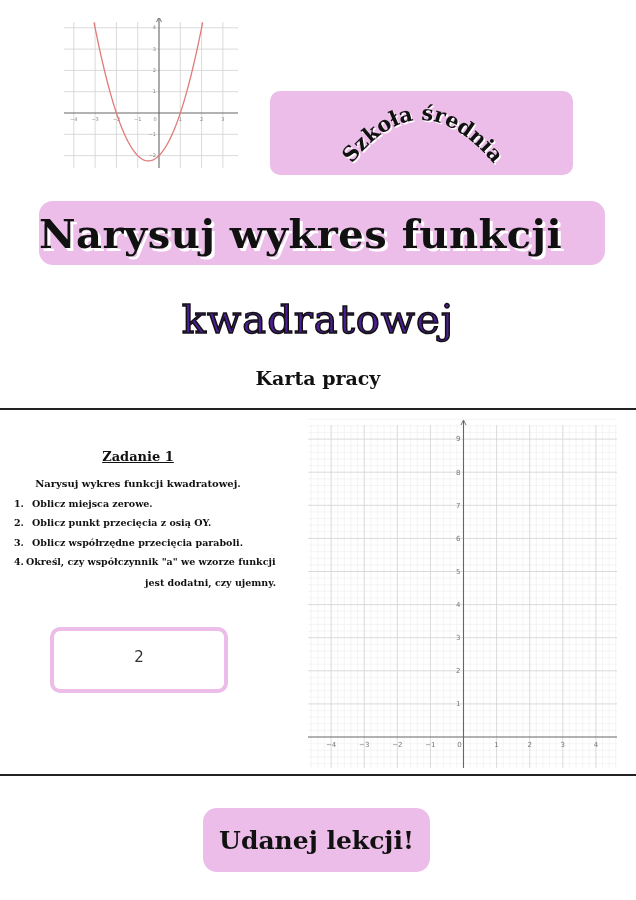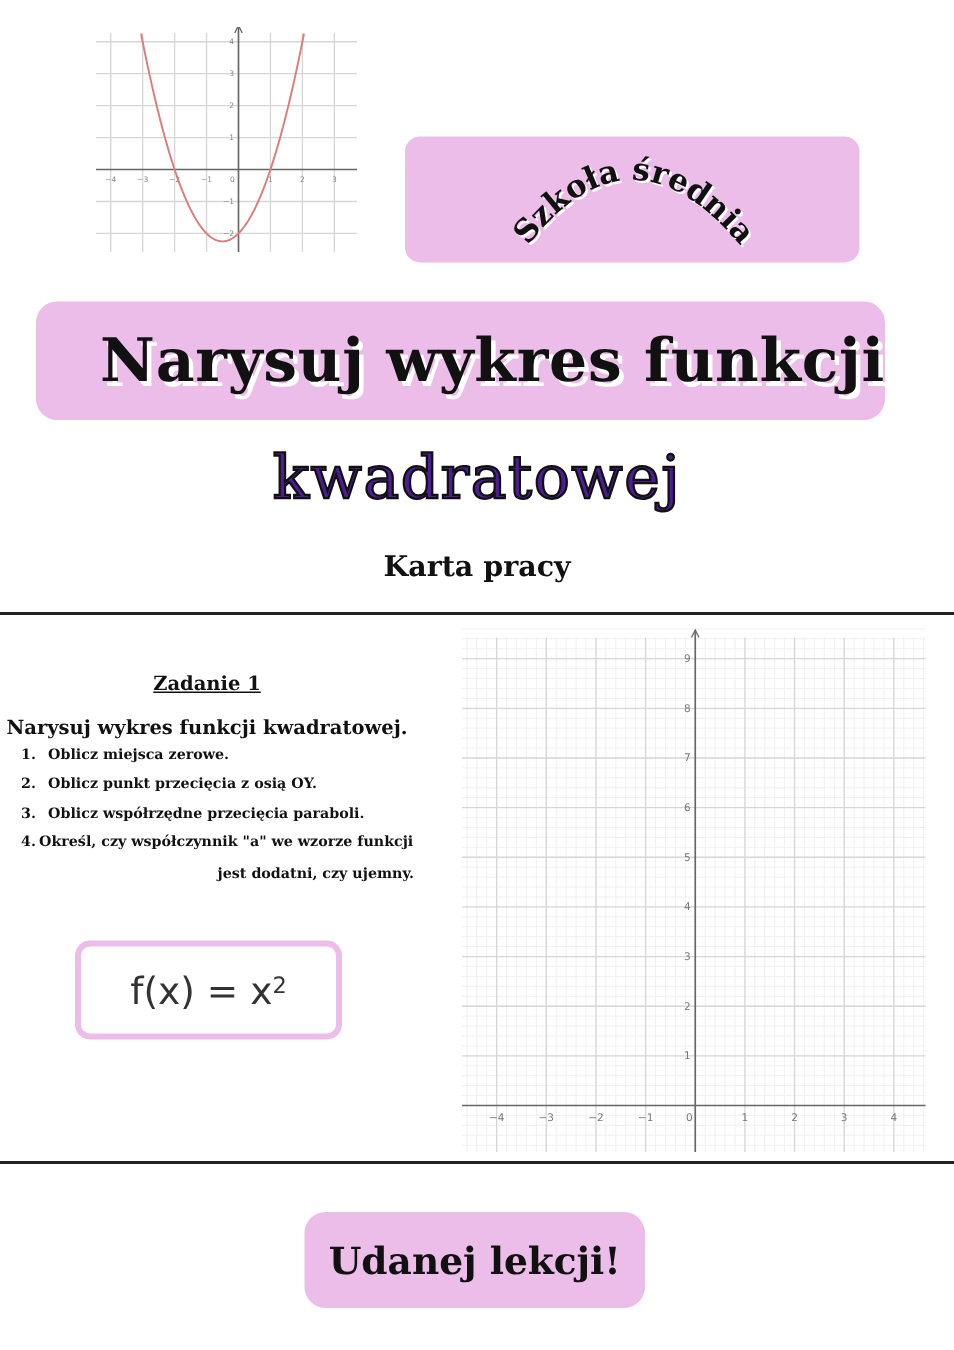--- a/index.html
+++ b/index.html
@@ -1,27 +1,27 @@
 <!DOCTYPE html>
 <html><head>
 <meta charset="utf-8">
 <style>
   html,body{margin:0;padding:0;background:#fff;}
   body{width:636px;height:900px;position:relative;overflow:hidden;font-family:"DejaVu Serif",serif;color:#111;}
   .abs{position:absolute;}
   .pink{background:#ebbde8;}
   #mini-graph{left:60px;top:18px;width:185px;height:155px;}
   #school-badge{left:270px;top:91px;width:303px;height:84px;border-radius:10px;}
-  #title-box{left:24px;top:201px;width:566px;height:79px;border-radius:14px;display:flex;align-items:center;justify-content:flex-end;}
+  #title-box{left:39px;top:201px;width:566px;height:64px;border-radius:14px;display:flex;align-items:center;justify-content:flex-start;}
   #title-text{font-family:"DejaVu Serif",serif;font-weight:bold;font-size:40px;letter-spacing:0.5px;color:#111;text-shadow:3px 3px 0 #fff;white-space:nowrap;}
   #subtitle{left:0;top:296px;width:636px;text-align:center;font-family:"DejaVu Serif",serif;font-size:40px;color:#4c1d95;-webkit-text-stroke:1.5px #111;letter-spacing:1px;}
   #worksheet-label{left:0;top:367px;width:636px;text-align:center;font-family:"DejaVu Serif",serif;font-weight:bold;font-size:19px;}
   .sep{left:0;width:636px;height:2px;background:#222;}
   #task-heading{left:0;top:449px;width:276px;text-align:center;font-weight:bold;font-size:13px;text-decoration:underline;}
-  #task-intro{left:0;top:478px;width:276px;text-align:center;font-weight:bold;font-size:13px;}
+  #task-intro{left:0;top:478px;width:276px;text-align:center;font-weight:bold;font-size:10px;}
   .task-item{left:14px;width:262px;font-weight:bold;font-size:9.5px;display:flex;}
   .task-item .num{width:18px;}
   .task-item .txt{flex:1;text-align:left;}
   #task-cont{left:0;top:577px;width:276px;text-align:right;font-weight:bold;font-size:9.5px;}
   #formula-box{left:50px;top:627px;width:170px;height:58px;border:4px solid #ebbde8;border-radius:10px;display:flex;align-items:center;justify-content:center;font-family:"DejaVu Sans",sans-serif;font-size:25px;color:#333;}
   #formula-box sup{font-size:15px;position:relative;top:-3px;}
   #grid{left:300px;top:418px;width:325px;height:355px;}
   #closing-box{left:203px;top:808px;width:227px;height:64px;border-radius:14px;display:flex;align-items:center;justify-content:center;}
   #closing-text{font-family:"DejaVu Serif",serif;font-weight:bold;font-size:25px;color:#111;}
 </style>
@@ -101,21 +101,20 @@
   <span class="num">3.</span>
   <span class="txt">Oblicz współrzędne przecięcia paraboli.</span>
 </div>
 <div class="abs task-item" style="top:556px;left:14px;width:262px;">
   <span class="num" style="width:12px;">4.</span>
   <span class="txt">Określ, czy współczynnik "a" we wzorze funkcji</span>
 </div>
 <div id="task-cont" class="abs">jest dodatni, czy ujemny.</div>
 
 <div id="formula-box" class="abs">
-  <span>f(x) = x</span>
     <sup>2</sup>
 </div>
 
 <svg id="grid" class="abs" viewBox="300 418 325 355">
     <line x1="311.24" x2="311.24" y1="425" y2="768" stroke="#eeeeee" stroke-width="0.6"></line>
     <line x1="317.86" x2="317.86" y1="425" y2="768" stroke="#eeeeee" stroke-width="0.6"></line>
     <line x1="324.48" x2="324.48" y1="425" y2="768" stroke="#eeeeee" stroke-width="0.6"></line>
     <line x1="337.72" x2="337.72" y1="425" y2="768" stroke="#eeeeee" stroke-width="0.6"></line>
     <line x1="344.34" x2="344.34" y1="425" y2="768" stroke="#eeeeee" stroke-width="0.6"></line>
     <line x1="350.96" x2="350.96" y1="425" y2="768" stroke="#eeeeee" stroke-width="0.6"></line>

